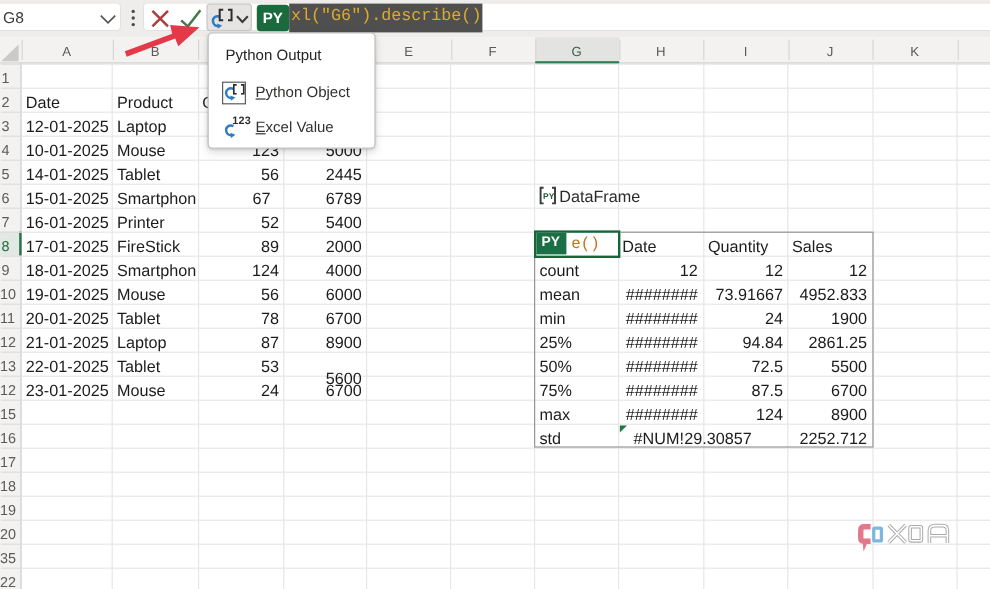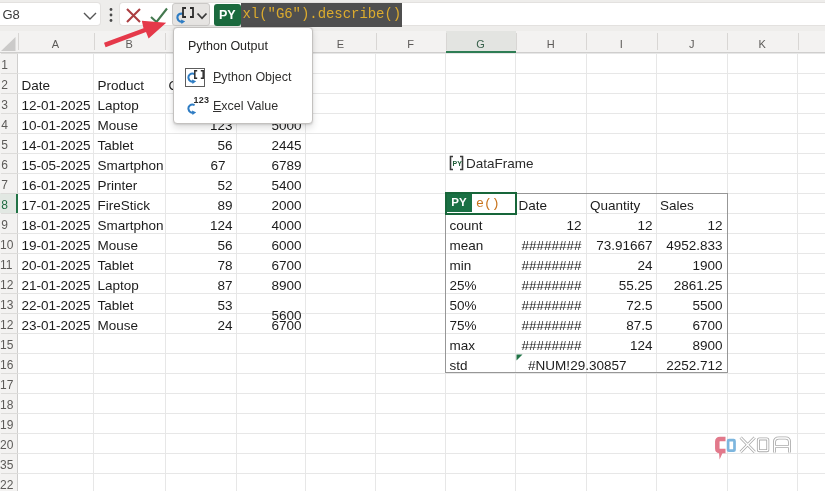--- a/index.html
+++ b/index.html
@@ -159,21 +159,21 @@
 <div class="cell r" style="left:165px;top:93.0px;width:67.5px">145</div>
 <div class="cell r" style="left:236px;top:93.0px;width:65.5px">4500</div>
 <div class="cell" style="left:21.5px;top:113.0px">10-01-2025</div>
 <div class="cell" style="left:97.5px;top:113.0px">Mouse</div>
 <div class="cell r" style="left:165px;top:113.0px;width:67.5px">123</div>
 <div class="cell r" style="left:236px;top:113.0px;width:65.5px">5000</div>
 <div class="cell" style="left:21.5px;top:133.0px">14-01-2025</div>
 <div class="cell" style="left:97.5px;top:133.0px">Tablet</div>
 <div class="cell r" style="left:165px;top:133.0px;width:67.5px">56</div>
 <div class="cell r" style="left:236px;top:133.0px;width:65.5px">2445</div>
-<div class="cell" style="left:21.5px;top:153.0px">15-05-2025</div>
+<div class="cell" style="left:21.5px;top:153.0px">15-01-2025</div>
 <div class="cell" style="left:97.5px;top:153.0px">Smartphon</div>
 <div class="cell r" style="left:158px;top:153.0px;width:67.5px">67</div>
 <div class="cell r" style="left:236px;top:153.0px;width:65.5px">6789</div>
 <div class="cell" style="left:21.5px;top:173.0px">16-01-2025</div>
 <div class="cell" style="left:97.5px;top:173.0px">Printer</div>
 <div class="cell r" style="left:165px;top:173.0px;width:67.5px">52</div>
 <div class="cell r" style="left:236px;top:173.0px;width:65.5px">5400</div>
 <div class="cell" style="left:21.5px;top:193.0px">17-01-2025</div>
 <div class="cell" style="left:97.5px;top:193.0px">FireStick</div>
 <div class="cell r" style="left:165px;top:193.0px;width:67.5px">89</div>
@@ -217,21 +217,21 @@
 <div class="cell" style="left:449.5px;top:233.0px">mean</div>
 <div class="cell r" style="left:516.5px;top:233.0px;width:65px">########</div>
 <div class="cell r" style="left:586px;top:233.0px;width:66.5px">73.91667</div>
 <div class="cell r" style="left:656.5px;top:233.0px;width:66px">4952.833</div>
 <div class="cell" style="left:449.5px;top:253.0px">min</div>
 <div class="cell r" style="left:516.5px;top:253.0px;width:65px">########</div>
 <div class="cell r" style="left:586px;top:253.0px;width:66.5px">24</div>
 <div class="cell r" style="left:656.5px;top:253.0px;width:66px">1900</div>
 <div class="cell" style="left:449.5px;top:273.0px">25%</div>
 <div class="cell r" style="left:516.5px;top:273.0px;width:65px">########</div>
-<div class="cell r" style="left:586px;top:273.0px;width:66.5px">55.25</div>
+<div class="cell r" style="left:586px;top:273.0px;width:66.5px">94.84</div>
 <div class="cell r" style="left:656.5px;top:273.0px;width:66px">2861.25</div>
 <div class="cell" style="left:449.5px;top:293.0px">50%</div>
 <div class="cell r" style="left:516.5px;top:293.0px;width:65px">########</div>
 <div class="cell r" style="left:586px;top:293.0px;width:66.5px">72.5</div>
 <div class="cell r" style="left:656.5px;top:293.0px;width:66px">5500</div>
 <div class="cell" style="left:449.5px;top:313.0px">75%</div>
 <div class="cell r" style="left:516.5px;top:313.0px;width:65px">########</div>
 <div class="cell r" style="left:586px;top:313.0px;width:66.5px">87.5</div>
 <div class="cell r" style="left:656.5px;top:313.0px;width:66px">6700</div>
 <div class="cell" style="left:449.5px;top:333.0px">max</div>

